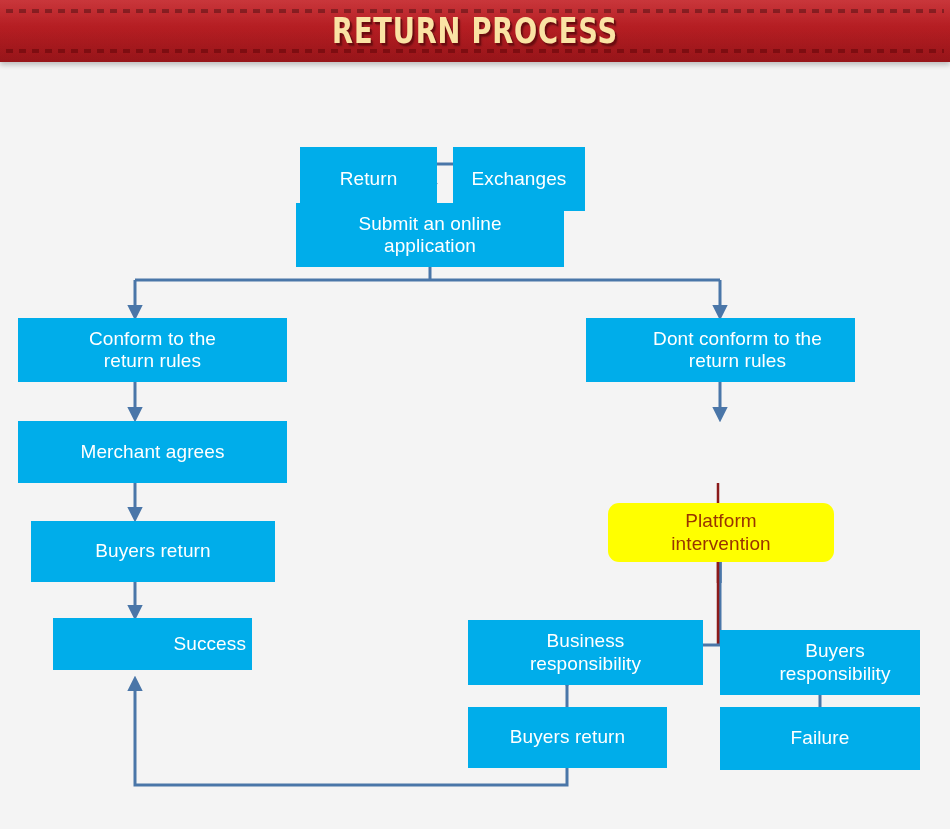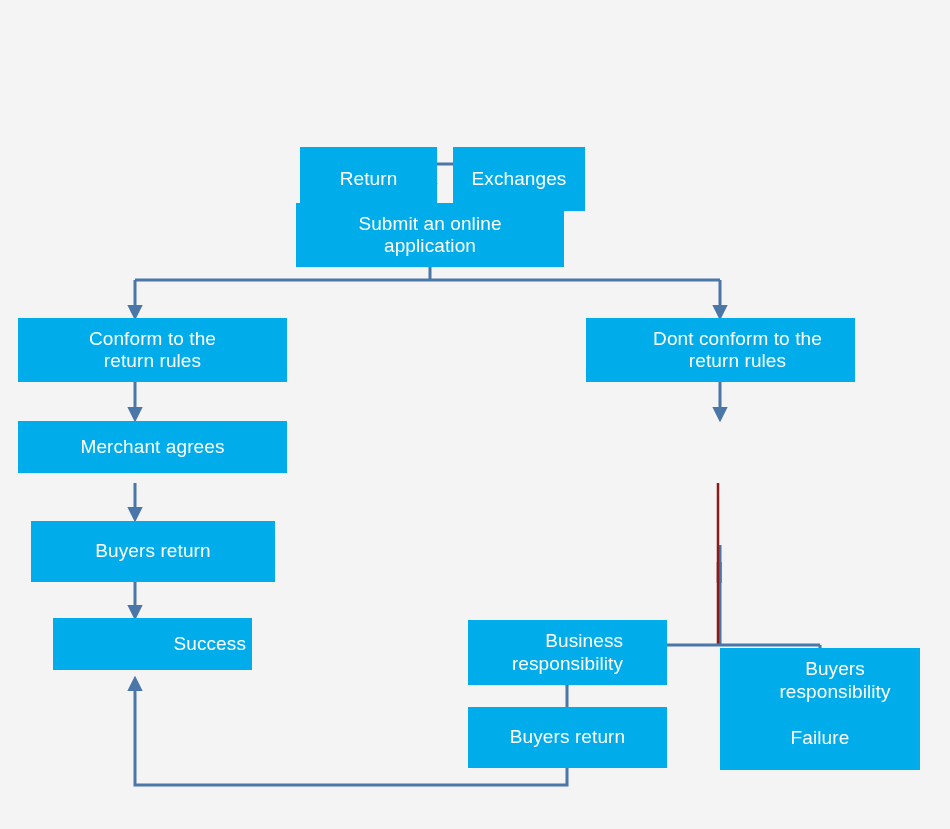--- a/index.html
+++ b/index.html
@@ -100,20 +100,24 @@
     color: #993300;
     border-radius: 11px;
   }
   .node span { display: block; }
 </style>
 </head>
 <body>
 
 <div id="page">
 
+  <div id="banner">
+    <div id="banner-sheen"></div>
+    <div id="banner-title">RETURN PROCESS</div>
+  </div>
 
   <div id="flow">
 
     <svg id="edges" viewBox="0 0 950 767" width="950" height="767" xmlns="http://www.w3.org/2000/svg">
       <defs>
         <marker id="ah" viewBox="0 0 10 10" refX="7.2" refY="5" markerWidth="5.2" markerHeight="5.2" orient="auto-start-reverse">
           <path d="M 0 0 L 10 5 L 0 10 z" fill="#4a76a8"></path>
         </marker>
       </defs>
       <g fill="none" stroke="#4a76a8" stroke-width="3">
@@ -175,42 +179,48 @@
       </div>
     </div>
 
     <div class="node" style="left:586px; top:256px; width:269px; height:64px;padding-left:40px;">
       <div>
         <span>Dont conform to the</span>
         <span>return rules</span>
       </div>
     </div>
 
-    <div class="node" style="left:18px;  top:359px; width:269px; height:52px;">
+    <div class="node" style="left:18px;  top:359px; width:269px; height:62px;">
       <span>Merchant agrees</span>
     </div>
 
 
+    <div class="node highlight" style="left:608px; top:441px; width:226px; height:59px;">
+      <div>
+        <span>Platform</span>
+        <span>intervention</span>
+      </div>
+    </div>
 
     <div class="node" style="left:31px;  top:459px; width:244px; height:61px;">
       <span>Buyers return</span>
     </div>
 
     <div class="node" style="left:53px;  top:556px; width:199px; height:52px;justify-content:flex-end;">
       <span>Success</span>
     </div>
 
-    <div class="node" style="left:468px; top:558px; width:199px; height:65px;text-align:right;">
+    <div class="node" style="left:468px; top:558px; width:235px; height:65px;">
       <div>
         <span>Business</span>
         <span>responsibility</span>
       </div>
     </div>
 
-    <div class="node" style="left:720px; top:586px; width:200px; height:65px;padding-left:36px;">
+    <div class="node" style="left:720px; top:568px; width:200px; height:65px;padding-left:36px;">
       <div>
         <span>Buyers</span>
         <span>responsibility</span>
       </div>
     </div>
 
     <div class="node" style="left:468px; top:645px; width:199px; height:61px;">
       <span>Buyers return</span>
     </div>
 

